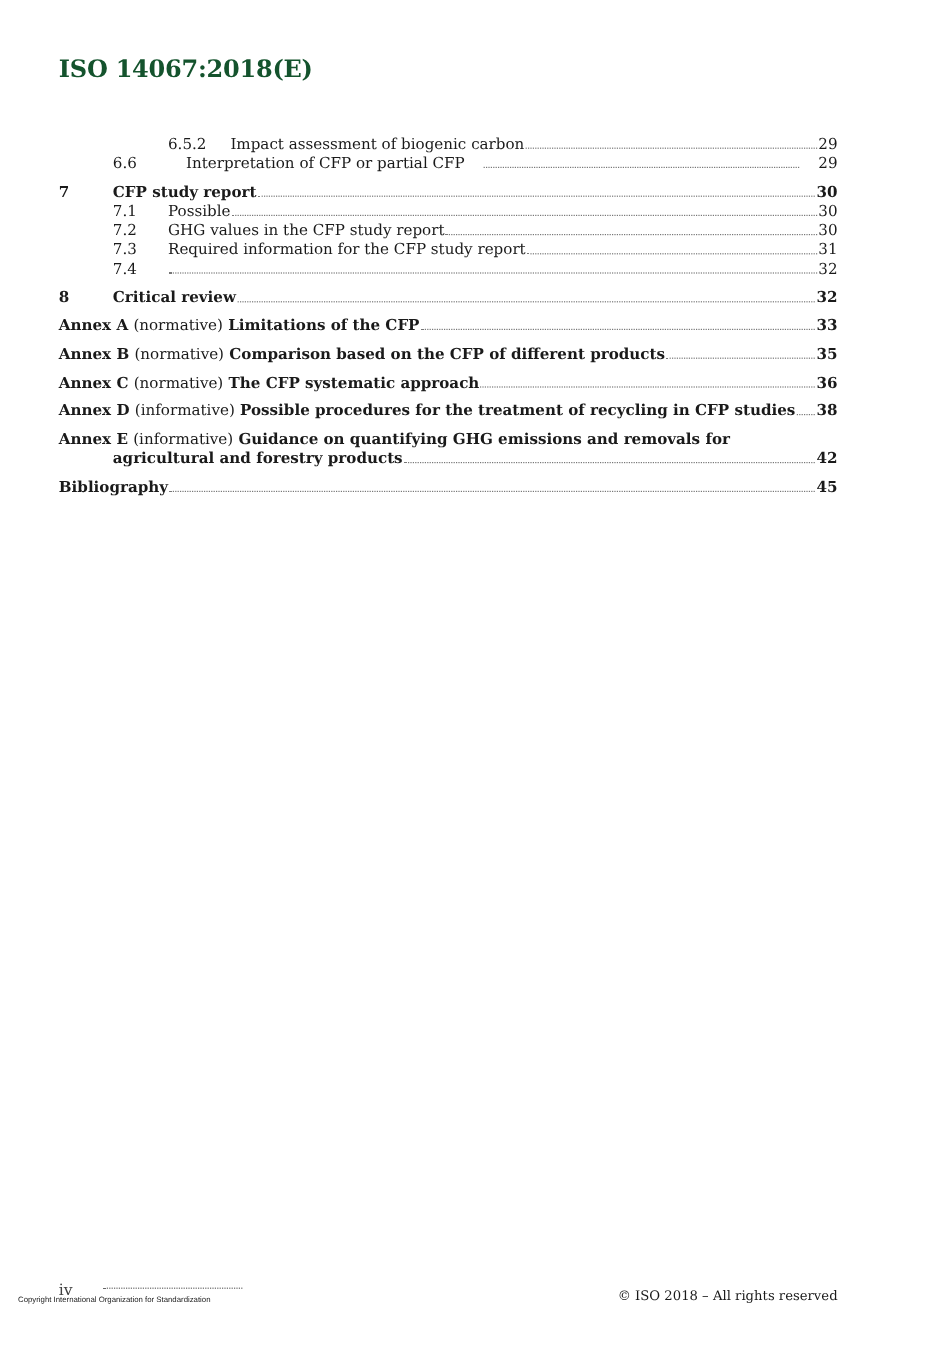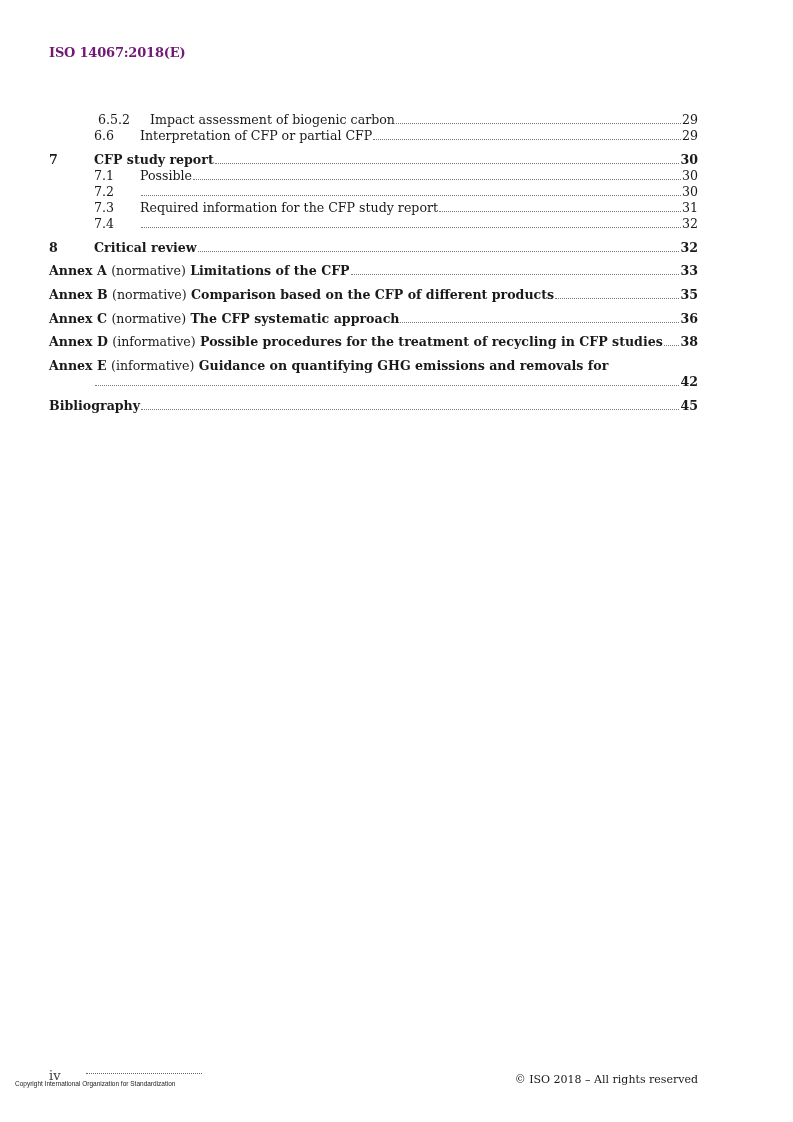--- a/index.html
+++ b/index.html
@@ -14,23 +14,23 @@
       overflow: hidden;
       font-family: "DejaVu Serif", "Liberation Serif", serif;
       color: #1a1a1a;
     }
     .header-title {
       position: absolute;
       left: 49px;
       top: 45px;
       font-family: "DejaVu Serif", serif;
       font-weight: bold;
-      font-size: 13px;
+      font-size: 20px;
       letter-spacing: -0.2px;
-      color: #701a75;
+      color: #14532d;
       text-align: right;
     }
     .toc {
       position: absolute;
       left: 49px;
       top: 0;
       width: 649px;
     }
     .toc-row {
       position: absolute;
@@ -57,21 +57,21 @@
       height: 0;
       align-self: flex-end;
       margin-bottom: 4px;
       min-width: 10px;
     }
     .toc-row .page {
       flex: 0 0 auto;
       text-align: right;
     }
     .bold { font-weight: bold; }
-    .lvl3 .num { width: 52px; margin-left: 49px; }
+    .lvl3 .num { width: 52px; margin-left: 91px; }
     .lvl2 .num { width: 46px; margin-left: 45px; }
     .lvl1 .num { width: 45px; margin-left: 0; }
     .annex .qual { font-weight: normal; }
     .annex-cont {
       padding-left: 45px;
     }
     .footer-page {
       position: absolute;
       left: 49px;
       top: 1068px;
@@ -109,21 +109,21 @@
 
 <div class="toc">
 
   <div class="toc-row lvl3" style="top:112px;">
     <span class="num">6.5.2</span>
     <span class="title">Impact assessment of biogenic carbon</span>
     <span class="leader"></span>
     <span class="page">29</span>
   </div>
 
-  <div class="toc-row lvl2" style="top:128px;">
+  <div class="toc-row lvl2" style="top:128px;gap:15px;">
     <span class="num">6.6</span>
     <span class="title">Interpretation of CFP or partial CFP</span>
     <span class="leader"></span>
     <span class="page">29</span>
   </div>
 
   <div class="toc-row lvl1 bold" style="top:152px;">
     <span class="num">7</span>
     <span class="title">CFP study report</span>
     <span class="leader"></span>
@@ -132,20 +132,21 @@
 
   <div class="toc-row lvl2" style="top:168px;">
     <span class="num">7.1</span>
     <span class="title">Possible</span>
     <span class="leader"></span>
     <span class="page">30</span>
   </div>
 
   <div class="toc-row lvl2" style="top:184px;">
     <span class="num">7.2</span>
+    <span class="title">GHG values in the CFP study report</span>
     <span class="leader"></span>
     <span class="page">30</span>
   </div>
 
   <div class="toc-row lvl2" style="top:200px;">
     <span class="num">7.3</span>
     <span class="title">Required information for the CFP study report</span>
     <span class="leader"></span>
     <span class="page">31</span>
   </div>
@@ -185,20 +186,21 @@
     <span class="title">Annex D</span>&nbsp;<span class="title qual">(informative)</span>&nbsp;<span class="title">Possible procedures for the treatment of recycling in CFP studies</span>
     <span class="leader"></span>
     <span class="page">38</span>
   </div>
 
   <div class="toc-row annex bold" style="top:358px;">
     <span class="title">Annex E</span>&nbsp;<span class="title qual">(informative)</span>&nbsp;<span class="title">Guidance on quantifying GHG emissions and removals for</span>
   </div>
 
   <div class="toc-row annex bold annex-cont" style="top:374px; width:604px;">
+    <span class="title">agricultural and forestry products</span>
     <span class="leader"></span>
     <span class="page">42</span>
   </div>
 
   <div class="toc-row bold" style="top:398px;">
     <span class="title">Bibliography</span>
     <span class="leader"></span>
     <span class="page">45</span>
   </div>
 

